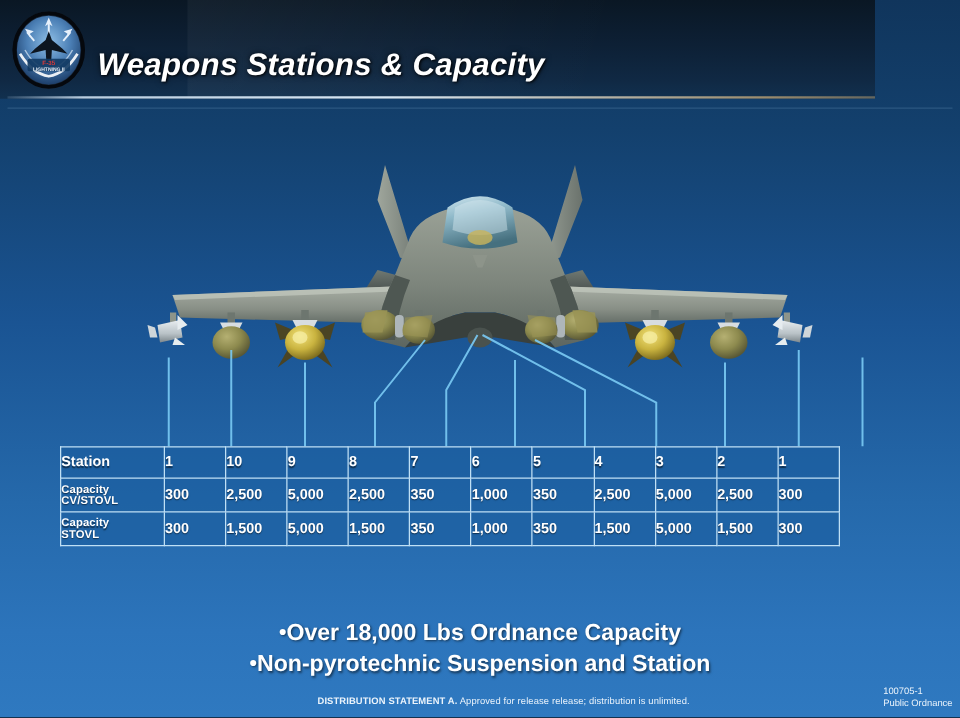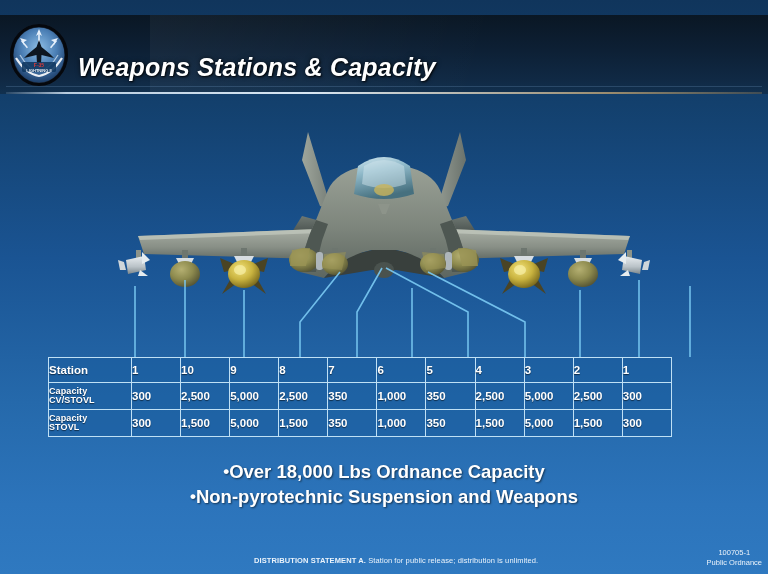--- a/index.html
+++ b/index.html
@@ -21,22 +21,22 @@
         #13406d 18%,
         #1a5493 45%,
         #2569ab 70%,
         #2c74bb 88%,
         #2f79c0 100%);
   }
 
   
   .header {
     position: absolute;
-    left: 0; top: 15px;
-    width: 768px; height: 79px;
+    left: 0; top: 0;
+    width: 700px; height: 79px;
     background: linear-gradient(180deg, #0a1724 0%, #0d2035 45%, #102944 82%, #11304f 100%);
     overflow: hidden;
   }
   .header-sheen {
     position: absolute;
     left: 150px; top: 0;
     width: 618px; height: 79px;
     background: linear-gradient(105deg, rgba(255,255,255,0.045) 0%, rgba(255,255,255,0.0) 55%);
     pointer-events: none;
   }
@@ -122,21 +122,21 @@
     font-size: 9px;
     letter-spacing: 0.1px;
     margin-left: 28px;
   }
   td.datacell { font-size: 11.5px; }
   td.store { font-size: 10.5px; }
 
   
   .bullets {
     position: absolute;
-    left: 0; top: 459px;
+    left: 0; top: 493px;
     width: 768px;
     text-align: center;
   }
   .bullet {
     color: #ffffff;
     font-size: 18.5px;
     font-weight: bold;
     line-height: 25px;
     text-shadow: 1px 1px 2px rgba(0,0,0,0.55);
     white-space: nowrap;
@@ -155,21 +155,21 @@
     white-space: nowrap;
     letter-spacing: 0.1px;
   }
   .footer-left b { font-weight: bold; margin-left: 32px; }
   .footer-left span.reg { font-weight: normal; }
   .footer-right {
     position: absolute;
     right: 6px; top: 548px;
     font-size: 7.5px;
     color: #eaf3fb;
-    text-align: center;
+    text-align: left;
     line-height: 10px;
   }
 </style>
 </head>
 <body>
 
 <div class="slide">
 
   <div class="header">
     <div class="header-sheen"></div>
@@ -441,26 +441,26 @@
       </tr>
     </tbody>
       </table>
   </div>
 
   <div class="bullets">
     <div class="bullet">
       <span class="dot">•</span><span>Over 18,000 Lbs Ordnance Capacity</span>
     </div>
     <div class="bullet">
-      <span class="dot">•</span><span>Non-pyrotechnic Suspension and Weapons</span>
+      <span class="dot">•</span><span>Non-pyrotechnic Suspension and Station</span>
     </div>
   </div>
 
   <div class="footer-left">
     <b>DISTRIBUTION STATEMENT A.</b>
-    <span class="reg">Station for public release; distribution is unlimited.</span>
+    <span class="reg">Approved for release release; distribution is unlimited.</span>
   </div>
   <div class="footer-right">
     <div>100705-1</div>
     <div>Public Ordnance</div>
   </div>
 
 </div>
 
 </body></html>

